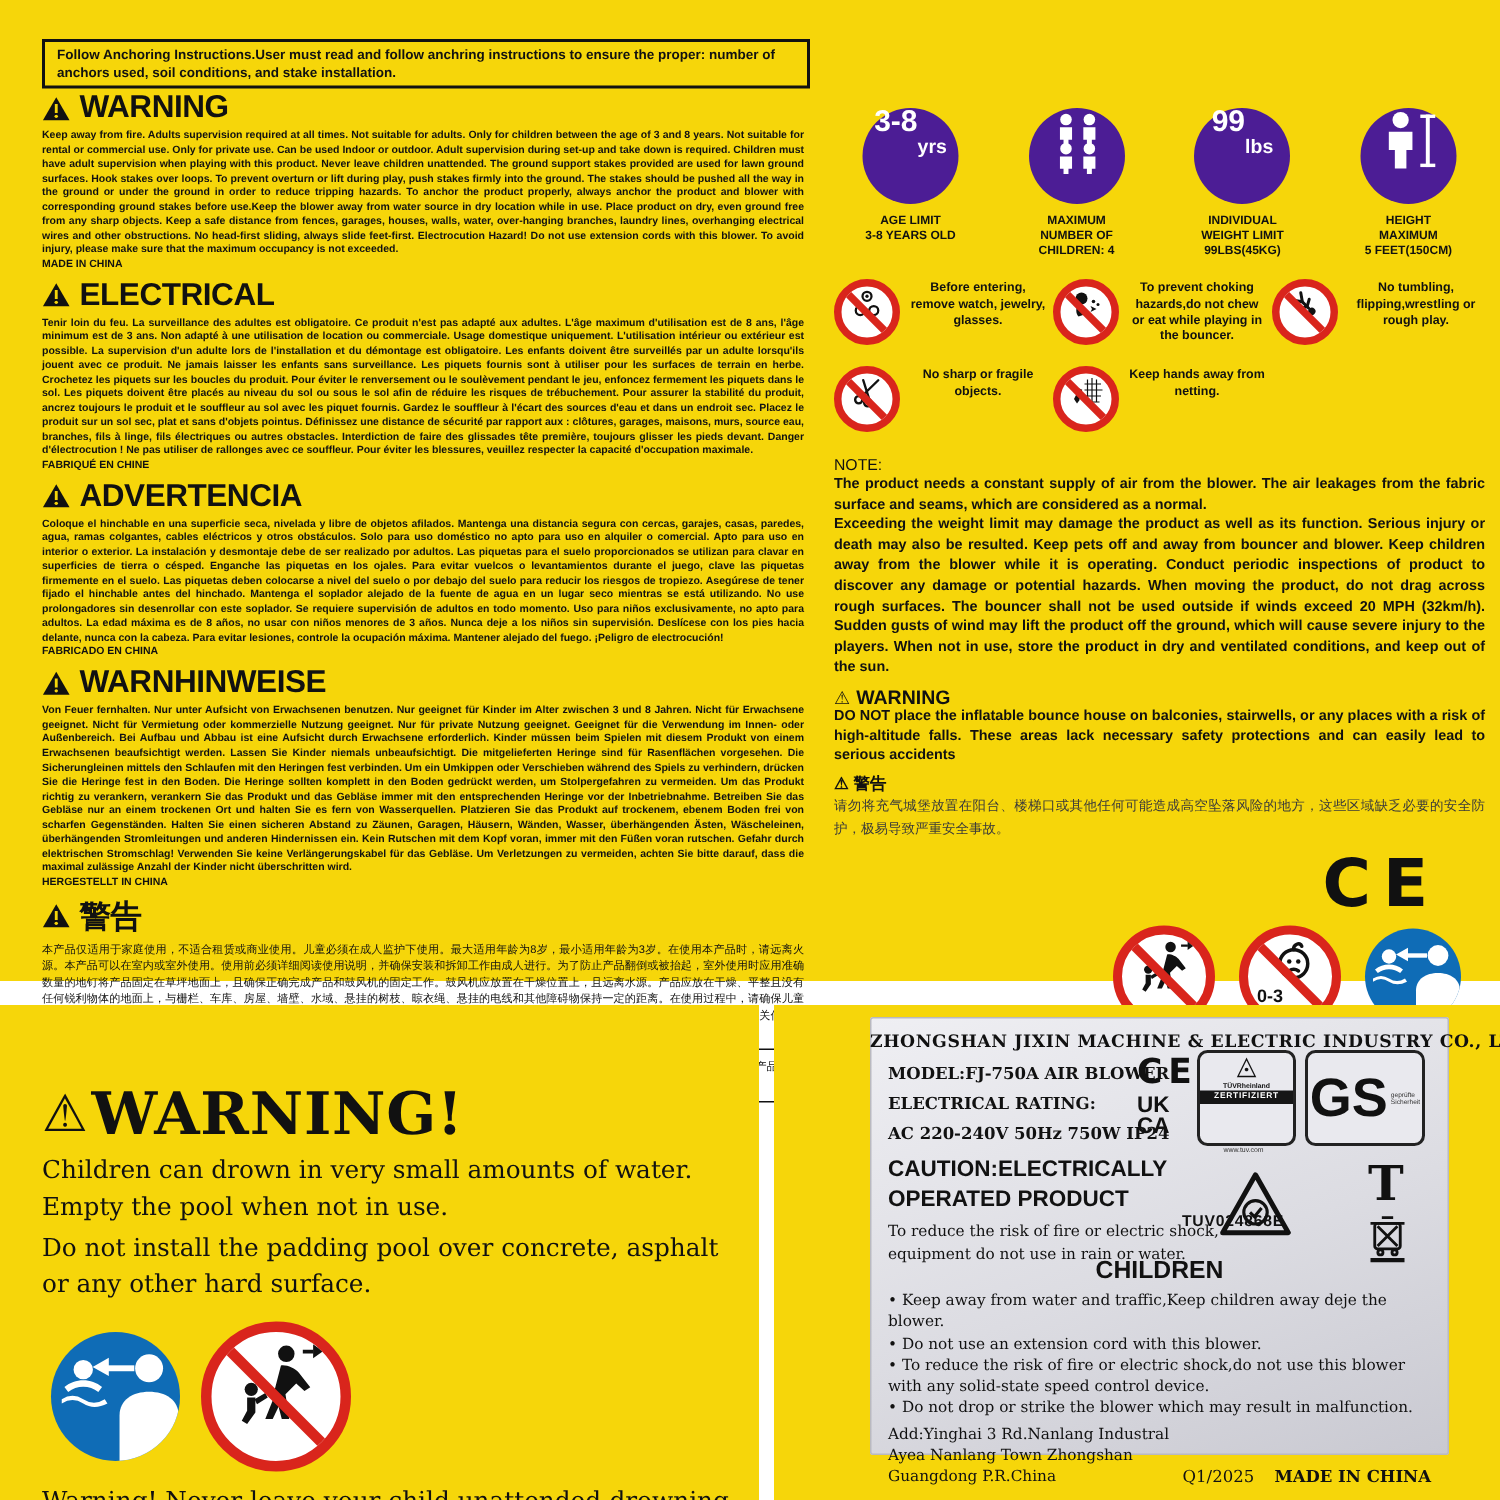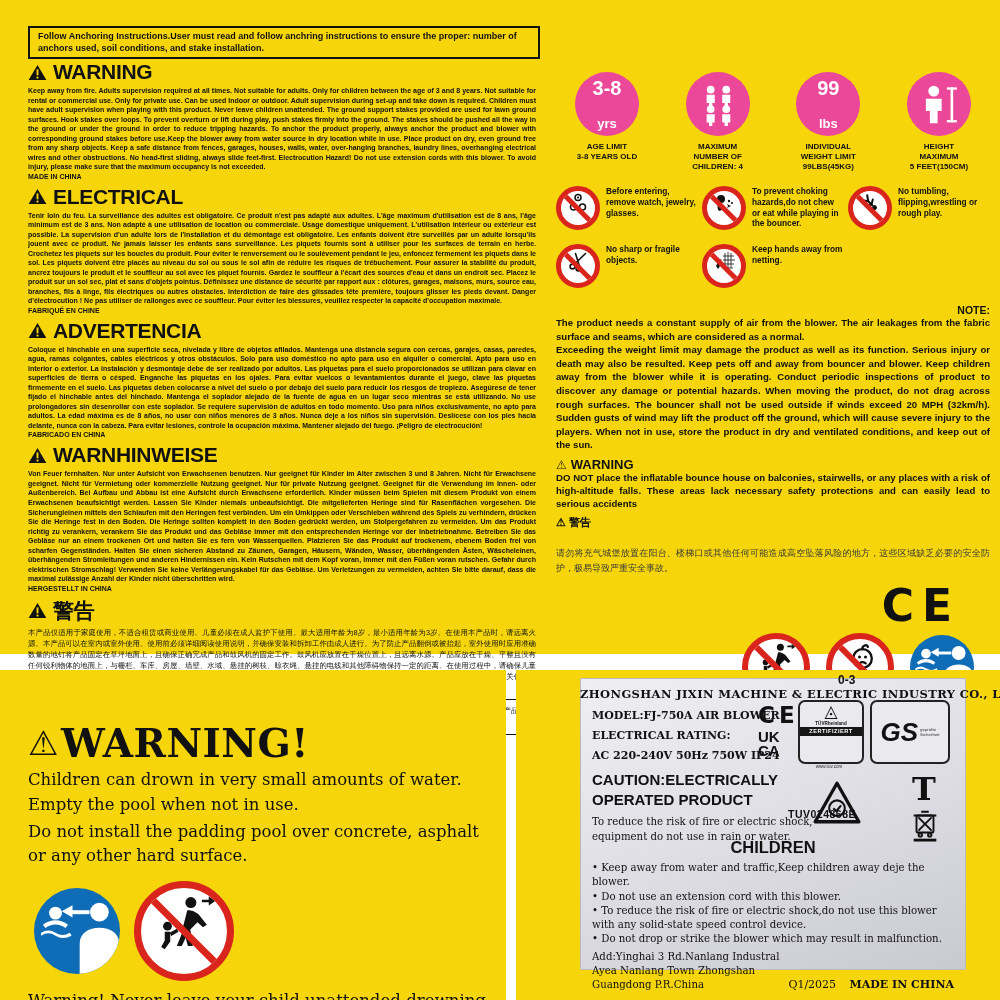--- a/index.html
+++ b/index.html
@@ -16,41 +16,41 @@
   .sec-title{font-size:21px;font-weight:900;letter-spacing:-0.3px;}
   .sec-body{font-size:7px;font-weight:bold;text-align:justify;line-height:1.36;}
   .sec-madein{font-size:7px;font-weight:bold;margin-top:1px;}
   .zh-body{font-size:7.4px;font-weight:normal;line-height:1.5;text-align:justify;}
   .zh-box{border:1.5px solid #111;padding:5px 9px;margin:6px 0 4px 0;font-size:7.4px;line-height:1.6;}
   .zh-madein{font-size:7px;color:#333;}
   
   .right-col{position:absolute;left:556px;top:72px;width:434px;}
   .badges{display:flex;justify-content:space-between;}
   .badge{width:102px;text-align:center;}
-  .badge-circle{width:64px;height:64px;border-radius:50%;background:#ec4899;margin:0 auto;
-    display:flex;flex-direction:column;align-items:center;justify-content:center;color:#fff;}
+  .badge-circle{width:64px;height:64px;border-radius:50%;background:#4c1d95;margin:0 auto;
+    display:flex;flex-direction:row;align-items:flex-start;justify-content:center;color:#fff;}
   .badge-l1{font-size:20px;font-weight:900;line-height:0.95;}
   .badge-l2{font-size:13px;font-weight:900;line-height:1;margin-top:19px;}
   .badge-cap{margin-top:6px;font-size:8px;font-weight:bold;white-space:pre-line;line-height:1.25;}
   .pictos{margin-top:14px;display:grid;grid-template-columns:repeat(3,1fr);row-gap:14px;column-gap:4px;}
-  .picto{display:flex;align-items:flex-start;}
+  .picto{display:flex;align-items:flex-start;text-align:center;}
   .prohib{position:relative;flex:0 0 auto;border-radius:50%;background:#fff;border:5px solid #d9251c;
     overflow:hidden;}
   .prohib .slash{position:absolute;left:-20%;top:calc(50% - 2.5px);width:140%;height:5px;
     background:#d9251c;transform:rotate(45deg);}
   .picto .prohib{width:34px;height:34px;}
   .picto-cap{margin-left:6px;font-size:8.3px;font-weight:bold;line-height:1.3;}
   .note{margin-top:16px;}
-  .note-title{font-size:10.5px;font-weight:700;text-align:right;}
+  .note-title{font-size:10.5px;font-weight:400;}
   .note-body{font-size:9.6px;font-weight:bold;text-align:justify;line-height:1.42;white-space:pre-line;}
   .warn2-h{display:flex;align-items:center;gap:4px;font-size:13px;font-weight:900;margin-top:5px;}
   .warn2-h .tri{font-size:12px;font-weight:normal;}
   .warn2-body{font-size:9.6px;font-weight:bold;text-align:justify;line-height:1.35;}
   .zh2-h{font-size:11px;font-weight:bold;margin-top:4px;}
-  .zh2-body{font-size:9px;color:#3a3a3a;line-height:1.65;text-align:justify;margin-top:16px;}
+  .zh2-body{font-size:9px;color:#3a3a3a;line-height:1.65;text-align:justify;}
   .ce-row{text-align:right;padding-right:30px;margin-top:4px;}
   .ce-big{font-size:44px;font-weight:600;letter-spacing:8px;font-family:"DejaVu Sans",sans-serif;}
   .tr-icons{display:flex;justify-content:flex-end;gap:16px;padding-right:16px;margin-top:2px;align-items:center;}
   .tr-icons .prohib{width:56px;height:56px;border-width:6px;}
   .tr-icons .prohib .slash{height:6px;top:calc(50% - 3px);}
   .blue-circle{border-radius:50%;background:#0f6cb6;position:relative;overflow:hidden;flex:0 0 auto;}
   .tr-icons .blue-circle{width:64px;height:64px;}
   .zero3{position:absolute;left:6px;bottom:8px;font-size:12px;font-weight:900;z-index:2;}
   
   .pool-panel{position:absolute;left:0;top:670px;width:506px;height:330px;font-family:"DejaVu Serif",serif;}
@@ -83,21 +83,21 @@
   .tuv-box{position:absolute;left:218px;top:22px;width:62px;height:60px;border:2px solid #222;
     border-radius:7px;background:#e9e9ee;text-align:center;overflow:hidden;}
   .tuv-tri{font-size:17px;line-height:1.1;}
   .tuv-name{font-size:4.6px;font-weight:bold;font-family:"Liberation Sans",sans-serif;}
   .tuv-cert{margin-top:1px;background:#161616;color:#fff;font-size:5.6px;font-weight:bold;
     font-family:"Liberation Sans",sans-serif;padding:1.5px 0;letter-spacing:0.5px;}
   .tuv-url{position:absolute;left:218px;top:86px;width:62px;text-align:center;font-size:4.6px;
     color:#333;font-family:"Liberation Sans",sans-serif;}
   .gs-box{position:absolute;left:290px;top:22px;width:76px;height:60px;border:2px solid #222;
     border-radius:7px;background:#e9e9ee;display:flex;align-items:center;justify-content:center;}
-  .gs-text{font-size:26px;font-weight:900;font-style:italic;font-family:"Liberation Sans",sans-serif;}
+  .gs-text{font-size:36px;font-weight:900;font-family:"Liberation Sans",sans-serif;}
   .gs-sub{font-size:4.4px;color:#333;margin-left:2px;line-height:1.2;font-family:"Liberation Sans",sans-serif;}
   .rcm{position:absolute;left:232px;top:102px;}
   .rcm-code{position:absolute;left:208px;top:130px;font-size:10.5px;font-weight:bold;
     font-family:"Liberation Sans",sans-serif;letter-spacing:0.5px;}
   .t-sym{position:absolute;left:332px;top:92px;font-size:32px;font-weight:bold;}
   .weee{position:absolute;left:328px;top:128px;}
   .label-lower{position:absolute;left:12px;top:160px;width:362px;}
   .lab-caution{text-align:center;font-size:16.5px;font-weight:bold;font-family:"Liberation Sans",sans-serif;}
   .lab-bullets{margin:4px 0 0 0;padding:0;list-style:none;font-size:10.2px;line-height:1.4;}
   .lab-bullets li::before{content:"\2022\00a0";}

